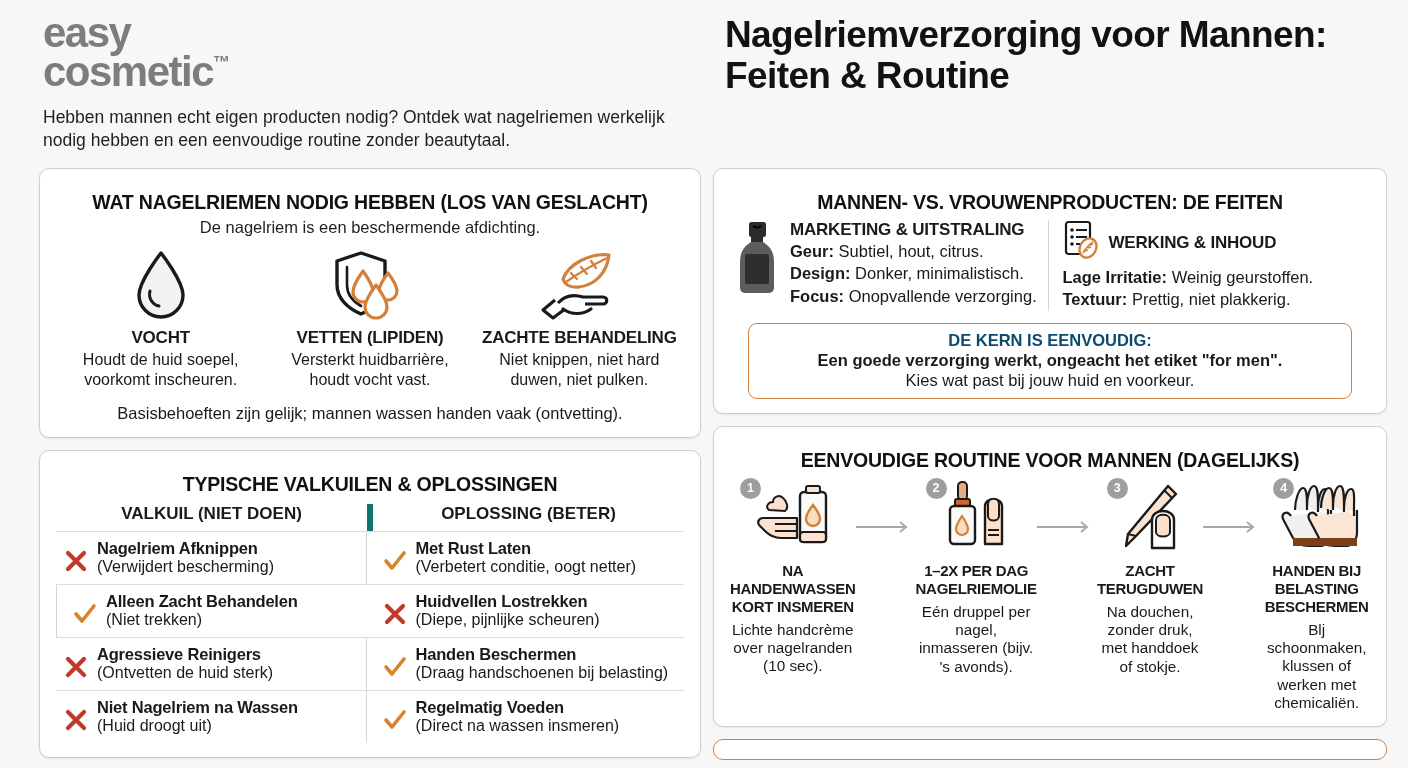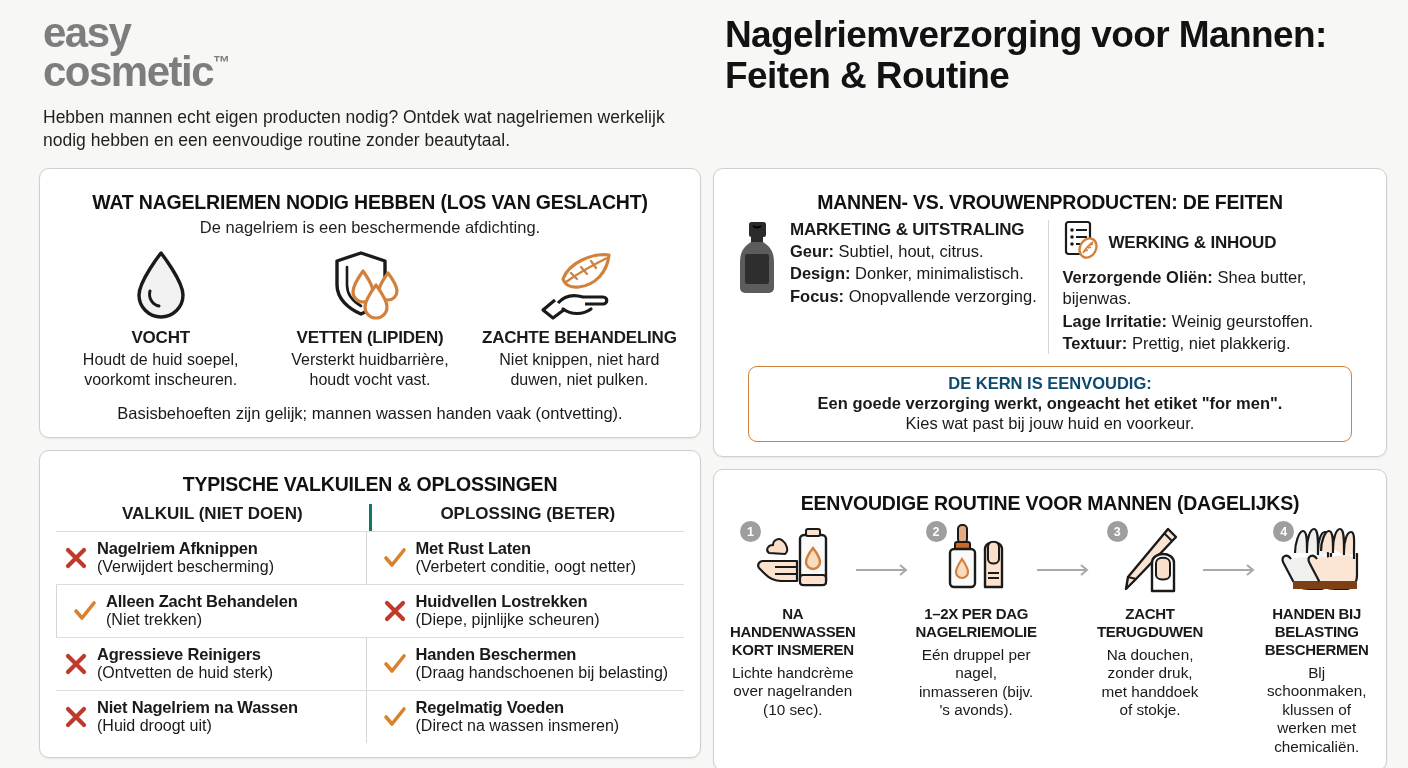--- a/index.html
+++ b/index.html
@@ -68,23 +68,23 @@
   }
   .core-t1 { color: #0c4a6e; font-weight: 700; font-size: 16.5px; }
   .core-t2 { font-weight: 700; font-size: 16.5px; margin-top: 1px; }
   .core-t3 { font-size: 16.5px; margin-top: 1px; }
 
   
   .tbl { margin-top: 8px; }
   .tbl-head { display: flex; }
   .tbl-head > div { flex: 1; text-align: center; font-size: 17px; font-weight: 700;
                     padding-bottom: 7px; }
-  .tbl-head .c2 { border-left: 3px solid #0f766e; }
+  .tbl-head .c2 { border-left: 6px solid #0f766e; }
   .trow { display: flex; border-top: 1px solid #dcdcdc; }
-  .tcell { flex: 1; display: flex; gap: 9px; padding: 7px 4px 7px 8px; align-items: center; }
+  .tcell { flex: 1; display: flex; gap: 9px; padding: 7px 4px 7px 8px; align-items: flex-end; }
   .tcell.c2 { border-left: 1px solid #d5d5d5; padding-left: 16px; }
   .mark { width: 24px; flex: 0 0 24px; padding-top: 3px; }
   .t-title { font-size: 16.5px; font-weight: 700; line-height: 1.17; letter-spacing: -0.2px; }
   .t-sub { font-size: 16px; line-height: 1.17; margin-top: 1px; }
 
   
   .steps { display: flex; align-items: flex-start; margin-top: 4px; }
   .step { width: 150px; text-align: center; }
   .step-icon { position: relative; height: 82px; display: flex;
                align-items: center; justify-content: center; }
@@ -325,21 +325,20 @@
                       <rect x="13" y="16" width="11" height="2" fill="#1a1a1a"></rect>
                     <circle cx="9" cy="24" r="1.8" fill="#1a1a1a"></circle>
                       <rect x="13" y="23" width="8" height="2" fill="#1a1a1a"></rect>
                     <ellipse cx="25" cy="28" rx="8" ry="10" transform="rotate(28 25 28)" fill="#fff" stroke="#d2813c" stroke-width="2.4"></ellipse>
                     <path d="M20 33 C23 28 27 24 30 22" fill="none" stroke="#d2813c" stroke-width="1.8"></path>
                     <path d="M22 31 l3 -1 M25 28 l3 -1 M27 25 l3 -1" stroke="#d2813c" stroke-width="1.5"></path>
                   </svg>
                 </span>
                 <span class="fact-title">WERKING &amp; INHOUD</span>
               </div>
-              <div class="fact-line"><b>Verzorgende Oliën:</b> <span>Shea butter, bijenwas.</span></div>
               <div class="fact-line"><b>Lage Irritatie:</b> <span>Weinig geurstoffen.</span></div>
               <div class="fact-line"><b>Textuur:</b> <span>Prettig, niet plakkerig.</span></div>
             </div>
           </div>
 
         </div>
         <div class="core-box">
           <div class="core-t1">DE KERN IS EENVOUDIG:</div>
           <div class="core-t2">Een goede verzorging werkt, ongeacht het etiket "for men".</div>
           <div class="core-t3">Kies wat past bij jouw huid en voorkeur.</div>

